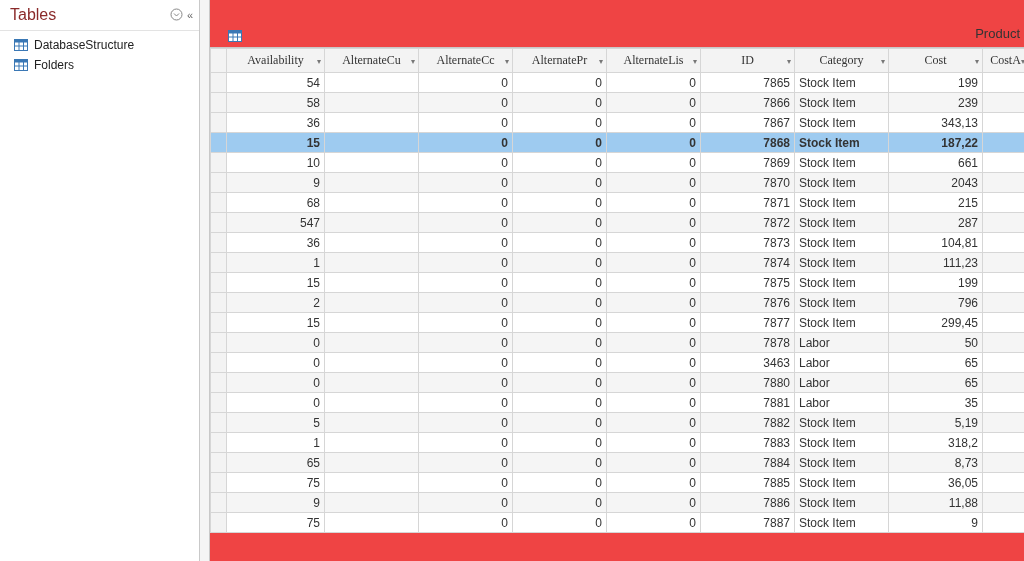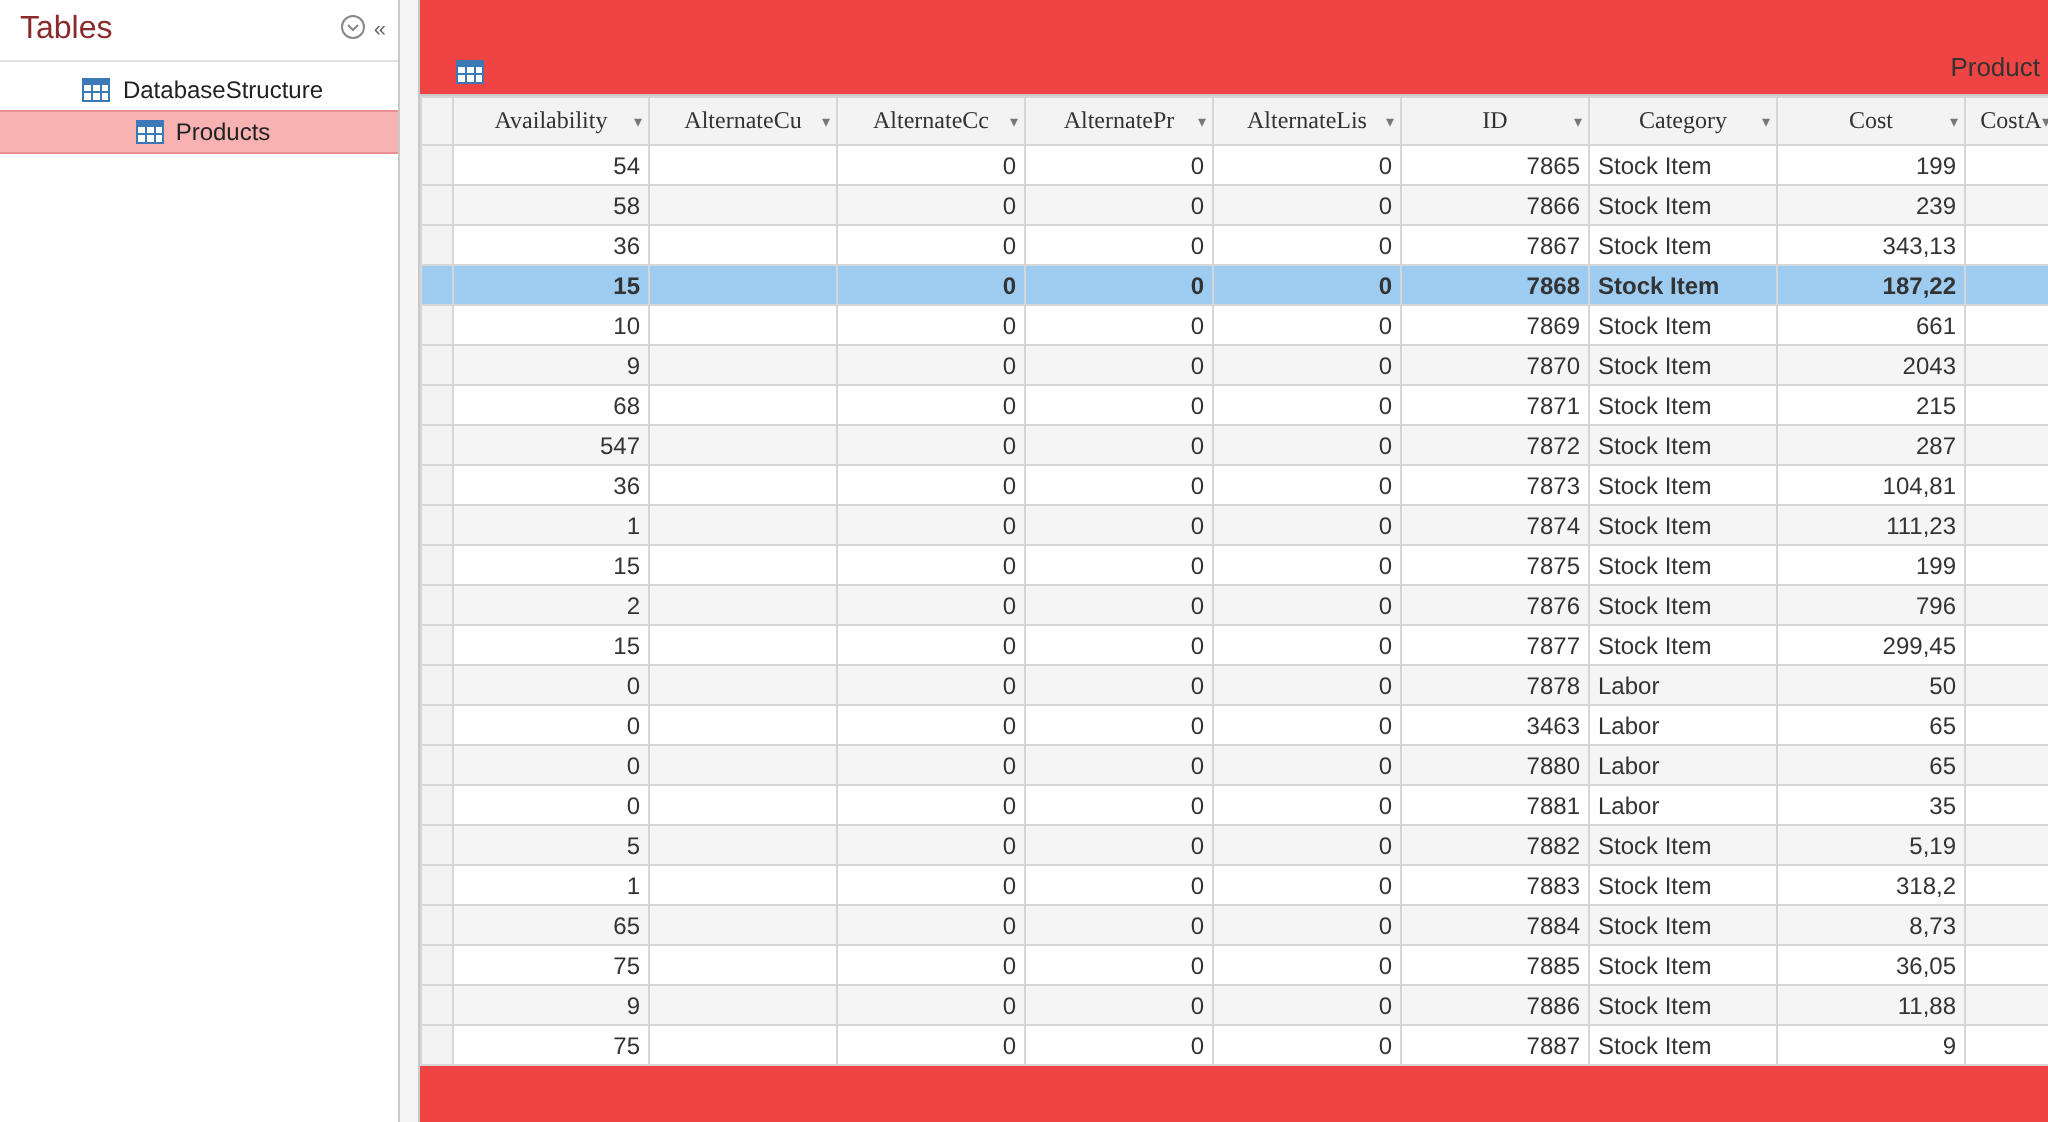--- a/index.html
+++ b/index.html
@@ -50,21 +50,20 @@
   .nav-list {
     padding: 4px 0;
   }
   .nav-item {
     display: flex;
     align-items: center;
     gap: 6px;
     padding: 3px 10px 3px 14px;
     cursor: pointer;
     color: #222;
-    justify-content: center;
   }
   .nav-item.selected {
     background: #f8b2b2;
     border-top: 1px solid #e89090;
     border-bottom: 1px solid #e89090;
   }
   .table-ico {
     width: 14px;
     height: 14px;
     display: inline-flex;
@@ -187,31 +186,31 @@
             <svg viewBox="0 0 14 14">
               <rect x="0.5" y="1.5" width="13" height="11" fill="#fff" stroke="#3b78b5"></rect>
               <rect x="0.5" y="1.5" width="13" height="3" fill="#3b78b5"></rect>
               <line x1="5" y1="1.5" x2="5" y2="12.5" stroke="#3b78b5"></line>
               <line x1="9.5" y1="1.5" x2="9.5" y2="12.5" stroke="#3b78b5"></line>
               <line x1="0.5" y1="8" x2="13.5" y2="8" stroke="#3b78b5"></line>
             </svg>
           </span>
           <span>DatabaseStructure</span>
         </div>
-        <div class="nav-item selected">
+        <div class="nav-item">
           <span class="table-ico">
             <svg viewBox="0 0 14 14">
               <rect x="0.5" y="1.5" width="13" height="11" fill="#fff" stroke="#3b78b5"></rect>
               <rect x="0.5" y="1.5" width="13" height="3" fill="#3b78b5"></rect>
               <line x1="5" y1="1.5" x2="5" y2="12.5" stroke="#3b78b5"></line>
               <line x1="9.5" y1="1.5" x2="9.5" y2="12.5" stroke="#3b78b5"></line>
               <line x1="0.5" y1="8" x2="13.5" y2="8" stroke="#3b78b5"></line>
             </svg>
           </span>
-          <span>Products</span>
+          <span>Folders</span>
         </div>
       </div>
   </aside>
 
   <div class="resizer"></div>
 
   <main class="main">
     <div class="tab-strip">
       <span class="tab-icon table-ico">
         <svg viewBox="0 0 14 14">

